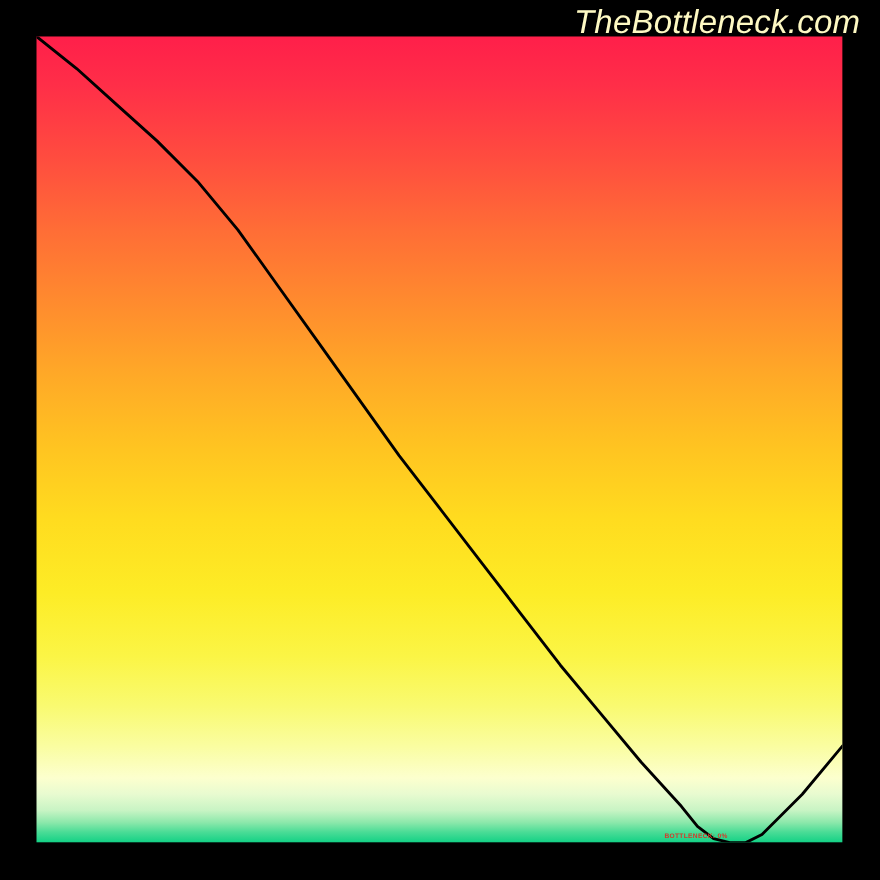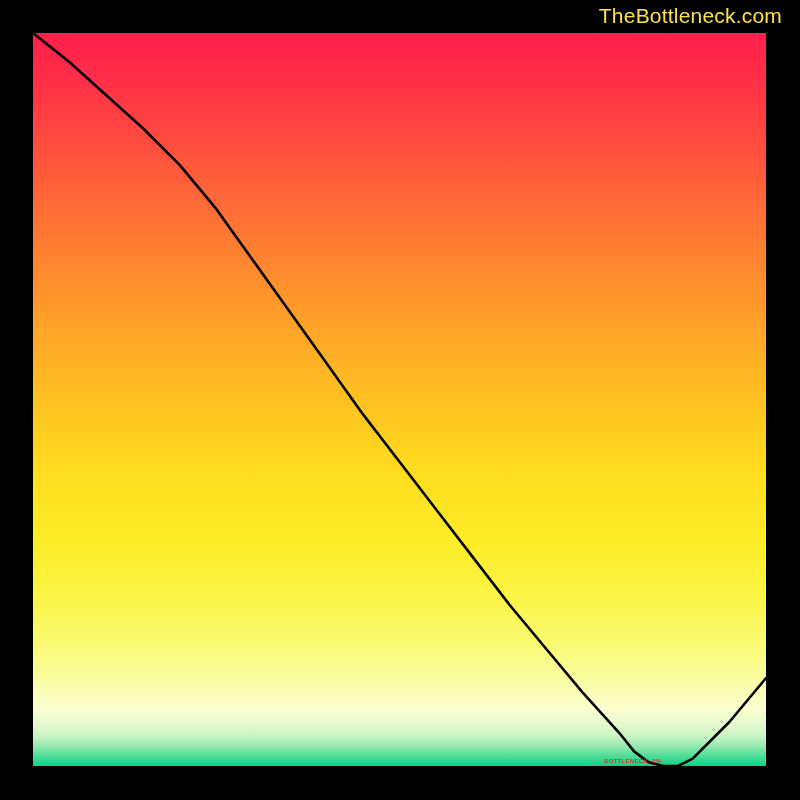--- a/index.html
+++ b/index.html
@@ -7,24 +7,25 @@
     width: 800px;
     height: 800px;
     background: #000;
     position: relative;
     font-family: Arial, sans-serif;
   }
   .attribution {
     position: absolute;
     top: 4px;
     right: 18px;
-    color: #fde047;
-    font-size: 21px;
+    color: #fef9c3;
+    font-size: 30px;
     font-weight: normal;
     letter-spacing: 0.2px;
+    font-style: italic;
   }
   .plot-area {
     position: absolute;
     top: 33px;
     left: 33px;
     width: 733px;
     height: 733px;
     overflow: hidden;
   }
   .gradient-bg {

